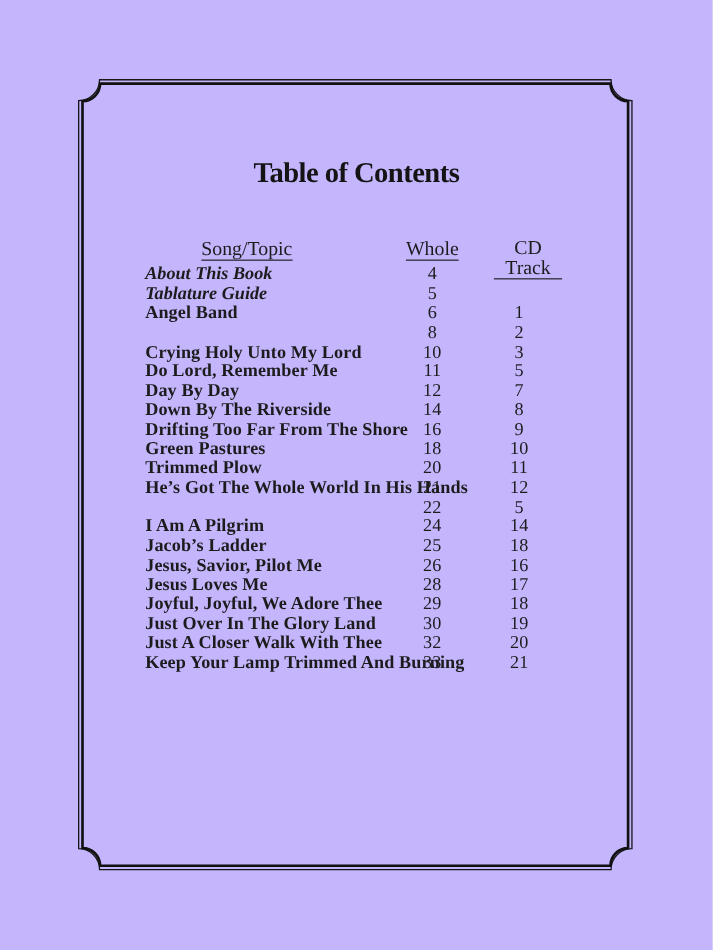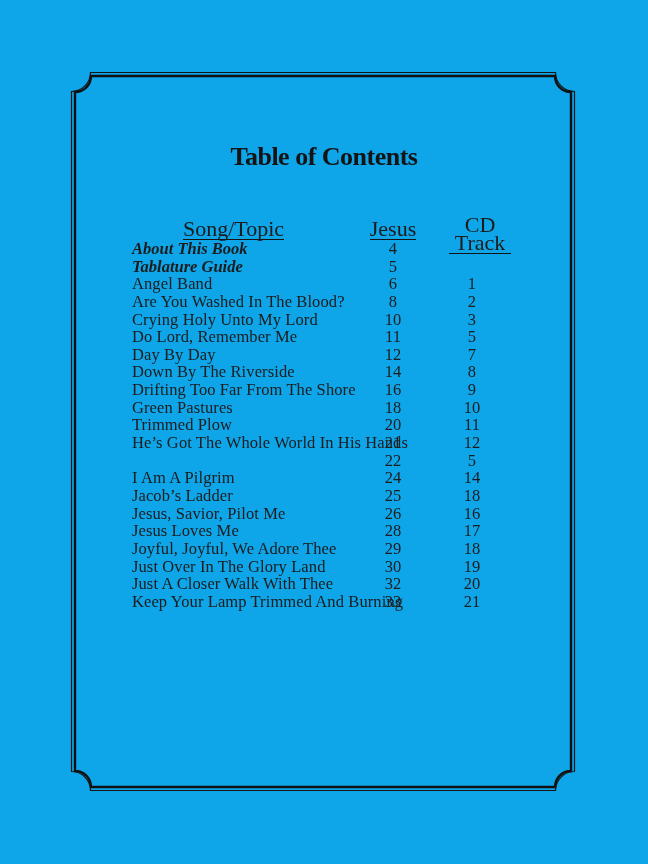--- a/index.html
+++ b/index.html
@@ -4,21 +4,21 @@
 <style>
   html, body {
     margin: 0;
     padding: 0;
     background: #ffffff;
   }
   .page {
     position: relative;
     width: 648px;
     height: 864px;
-    background: #0ea5e9;
+    background: #c4b5fd;
     color: #1c1c1c;
     font-family: "Liberation Serif", serif;
     overflow: hidden;
   }
   .frame {
     position: absolute;
     left: 0;
     top: 0;
     width: 648px;
     height: 864px;
@@ -44,21 +44,21 @@
     font-weight: bold;
     letter-spacing: -0.5px;
     color: #141414;
   }
   .toc-header {
     position: absolute;
     top: 216px;
     left: 0;
     width: 517px;
     height: 20px;
-    font-size: 22px;
+    font-size: 18px;
   }
   .toc-header .hdr {
     display: inline-block;
     border-bottom: 1.4px solid #141414;
     padding-bottom: 1px;
     line-height: 18px;
   }
   .hdr-song-wrap {
     position: absolute;
     left: 183px;
@@ -88,20 +88,21 @@
     position: relative;
     height: 17.65px;
     line-height: 17.65px;
     font-size: 16.5px;
     letter-spacing: 0.1px;
   }
   .toc-row .col-song {
     position: absolute;
     left: 132px;
     white-space: nowrap;
+    font-weight: bold;
   }
   .toc-row .col-song.italic {
     font-style: italic;
     font-weight: 600;
     letter-spacing: 0;
   }
   .toc-row .col-page {
     position: absolute;
     left: 363px;
     width: 60px;
@@ -124,21 +125,21 @@
     <path class="inner-line" d="M 91 76 H 555 A 16 16 0 0 0 571 92 V 771 A 16 16 0 0 0 555 787 H 91 A 16 16 0 0 0 75 771 V 92 A 16 16 0 0 0 91 76 Z"></path>
   </svg>
 
   <h1 class="title">Table of Contents</h1>
 
   <div class="toc-header">
     <span class="hdr-song-wrap">
       <span class="hdr">Song/Topic</span>
     </span>
     <span class="hdr-page-wrap">
-      <span class="hdr">Jesus</span>
+      <span class="hdr">Whole</span>
     </span>
     <span class="hdr-track-wrap">
       <span class="hdr">CD Track</span>
     </span>
   </div>
 
   <div class="toc-rows" id="rows">
   <div class="toc-row">
     <span class="col-song italic">About This Book</span>
     <span class="col-page">4</span>
@@ -151,21 +152,20 @@
     <span class="col-track"></span>
   </div>
 
   <div class="toc-row">
     <span class="col-song">Angel Band</span>
     <span class="col-page">6</span>
     <span class="col-track">1</span>
   </div>
 
   <div class="toc-row">
-    <span class="col-song">Are You Washed In The Blood?</span>
     <span class="col-page">8</span>
     <span class="col-track">2</span>
   </div>
 
   <div class="toc-row">
     <span class="col-song">Crying Holy Unto My Lord</span>
     <span class="col-page">10</span>
     <span class="col-track">3</span>
   </div>
 

